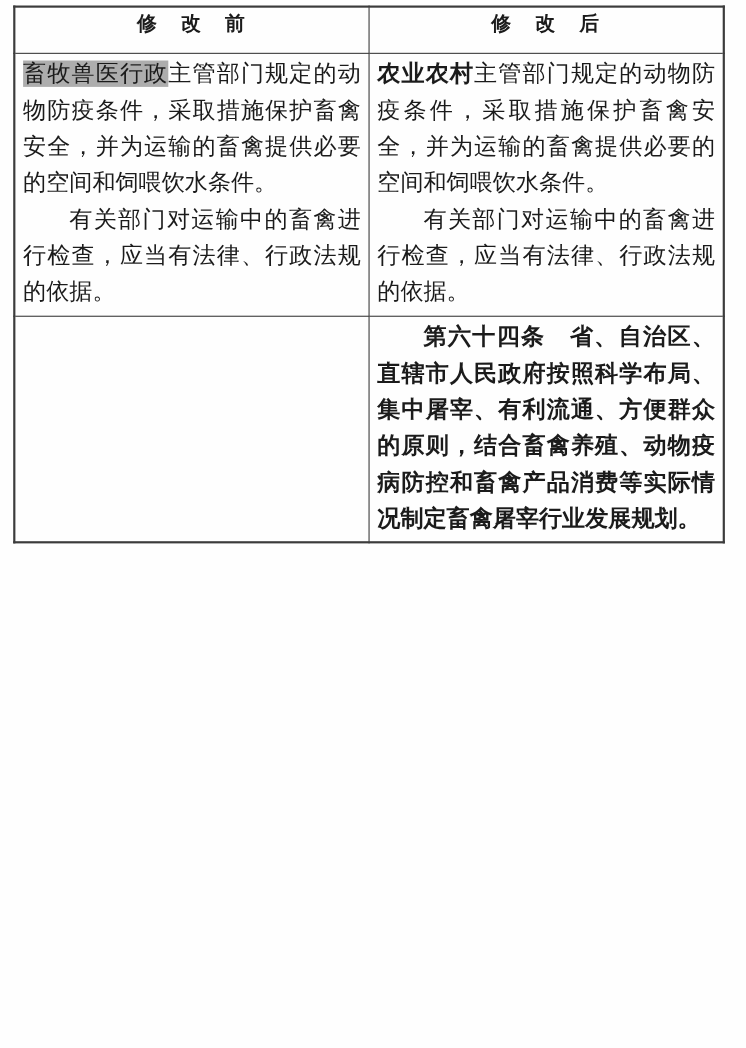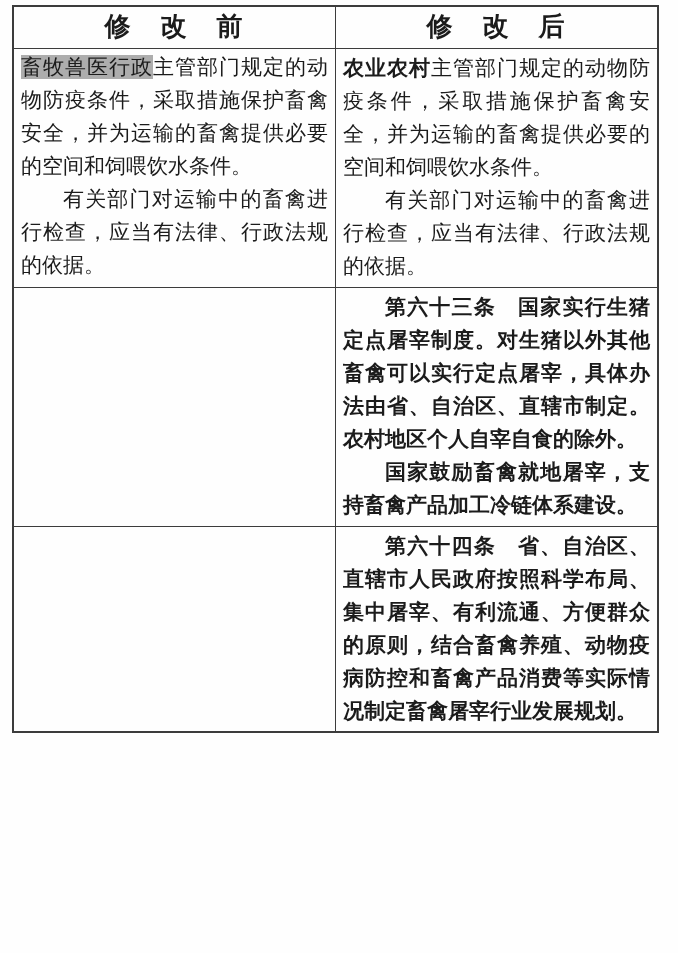--- a/index.html
+++ b/index.html
@@ -33,21 +33,21 @@
     padding: 2px 7px;
     overflow: hidden;
   }
   th.colhead {
     height: 37px;
     padding: 0;
     vertical-align: middle;
     text-align: center;
     font-family: "DejaVu Sans", sans-serif;
     font-weight: bold;
-    font-size: 26px;
+    font-size: 18px;
     letter-spacing: 2px;
   }
   td.cell {
     font-size: 21px;
     line-height: 33px;
     text-align: justify;
     text-justify: inter-character;
   }
   tr.r-text   td { height: 234px; }
   tr.r-chap   td { height: 39px; vertical-align: middle; }
@@ -93,27 +93,20 @@
           <p class="para"><span class="hl">畜牧兽医行政</span><span>主管部门规定的动物防疫条件，采取措施保护畜禽安全，并为运输的畜禽提供必要的空间和饲喂饮水条件。</span></p>
           <p class="para indent">有关部门对运输中的畜禽进行检查，应当有法律、行政法规的依据。</p>
         </td>
         <td class="cell">
           <p class="para"><span class="new">农业农村</span><span>主管部门规定的动物防疫条件，采取措施保护畜禽安全，并为运输的畜禽提供必要的空间和饲喂饮水条件。</span></p>
           <p class="para indent">有关部门对运输中的畜禽进行检查，应当有法律、行政法规的依据。</p>
         </td>
       </tr>
 
 
-      <tr class="r-a63">
-        <td class="cell"></td>
-        <td class="cell new">
-          <p class="para indent">第六十三条　国家实行生猪定点屠宰制度。对生猪以外其他畜禽可以实行定点屠宰，具体办法由省、自治区、直辖市制定。农村地区个人自宰自食的除外。</p>
-          <p class="para indent">国家鼓励畜禽就地屠宰，支持畜禽产品加工冷链体系建设。</p>
-        </td>
-      </tr>
 
       <tr class="r-a64">
         <td class="cell"></td>
         <td class="cell new">
           <p class="para indent">第六十四条　省、自治区、直辖市人民政府按照科学布局、集中屠宰、有利流通、方便群众的原则，结合畜禽养殖、动物疫病防控和畜禽产品消费等实际情况制定畜禽屠宰行业发展规划。</p>
         </td>
       </tr>
 
     </tbody>
   </table>

